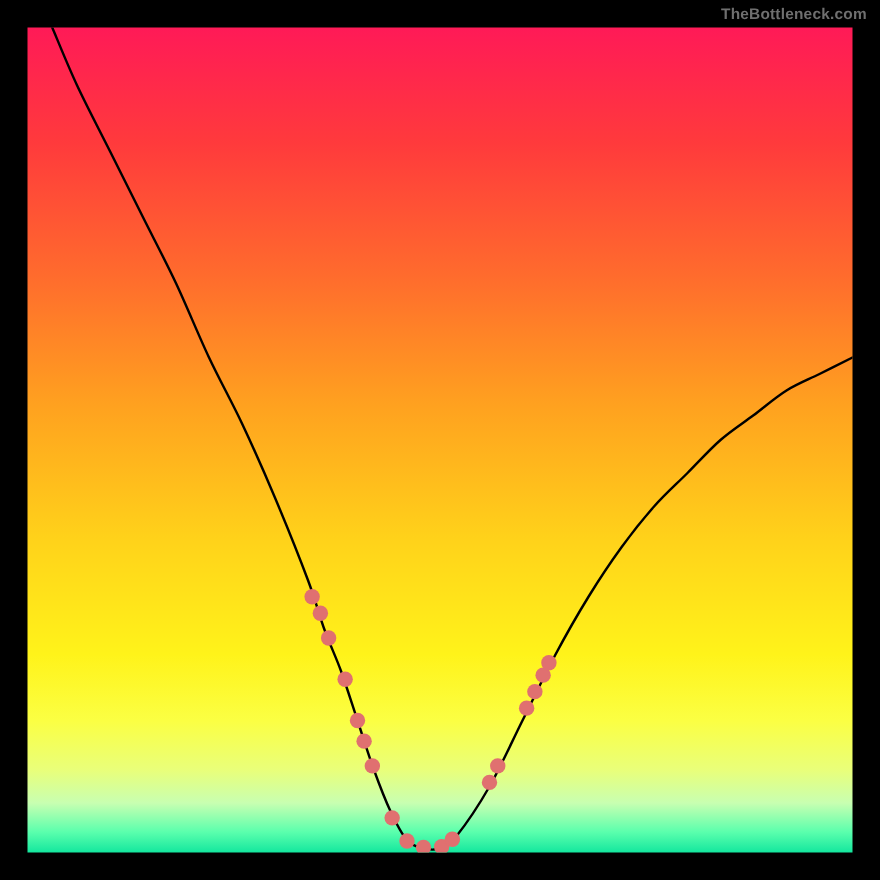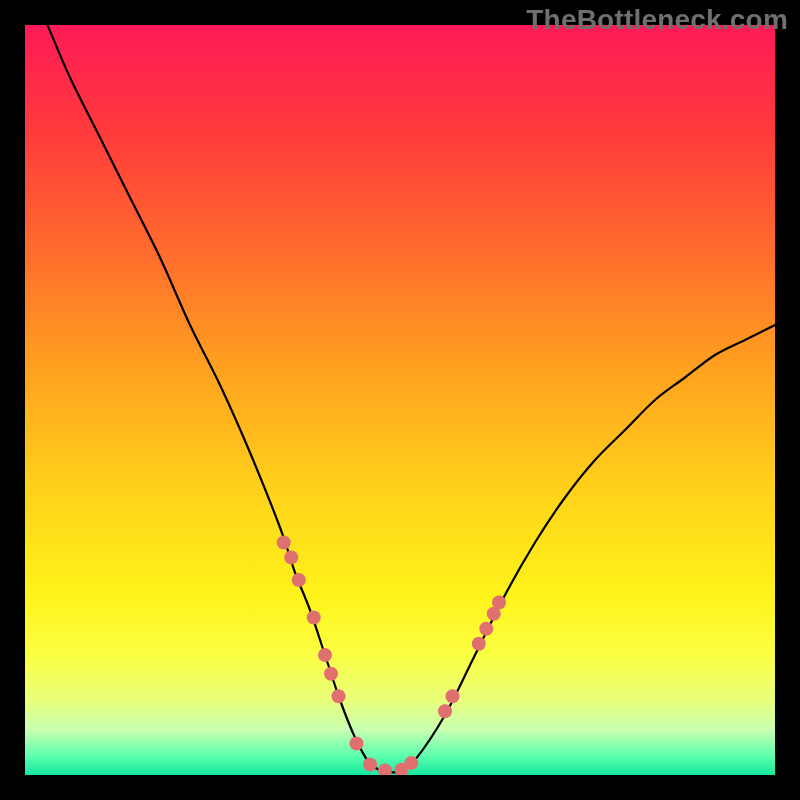--- a/index.html
+++ b/index.html
@@ -14,21 +14,21 @@
   .stage {
     position: relative;
     width: 800px;
     height: 800px;
   }
   .watermark {
     position: absolute;
     top: 4px;
     right: 12px;
     color: #6f6f6f;
-    font-size: 28px;
+    font-size: 14px;
     font-weight: 600;
     letter-spacing: 0.2px;
     z-index: 5;
   }
   svg {
     position: absolute;
     left: 0;
     top: 0;
   }
 </style>

